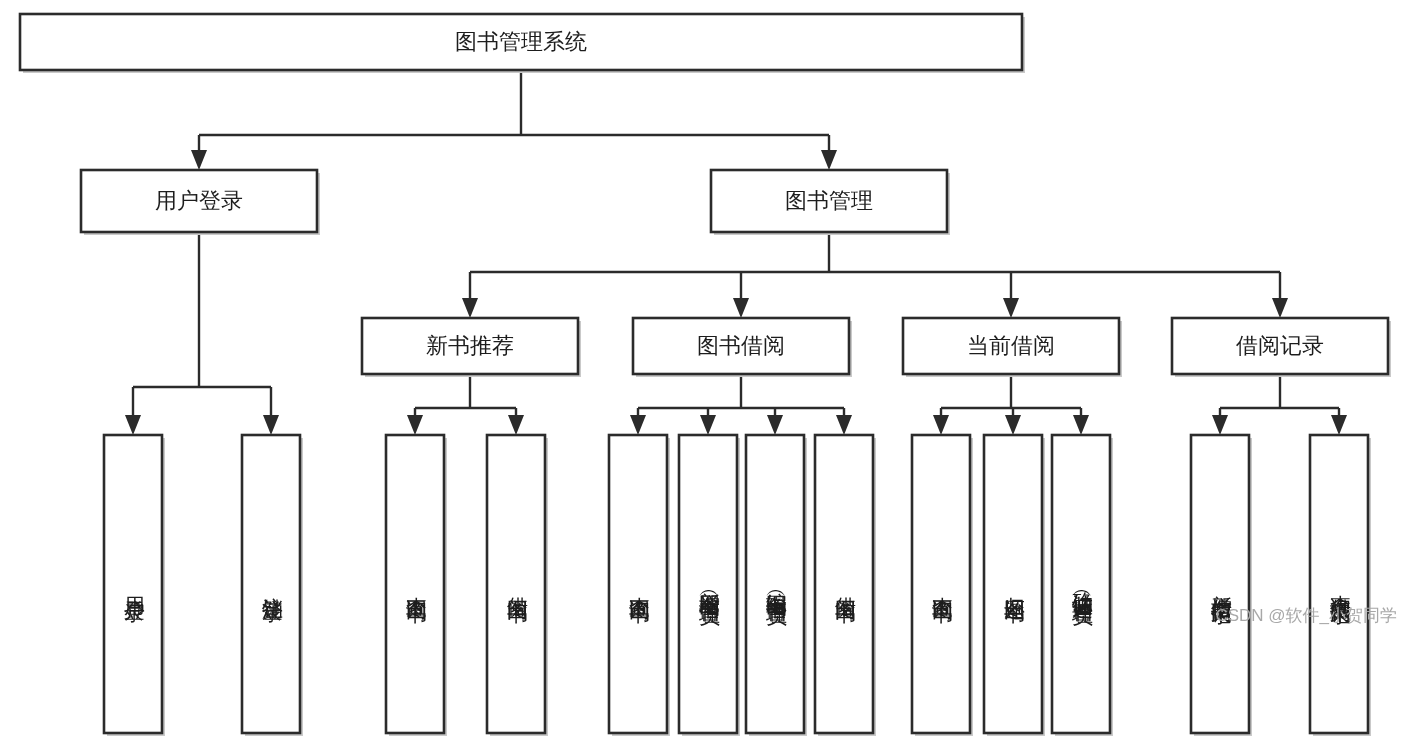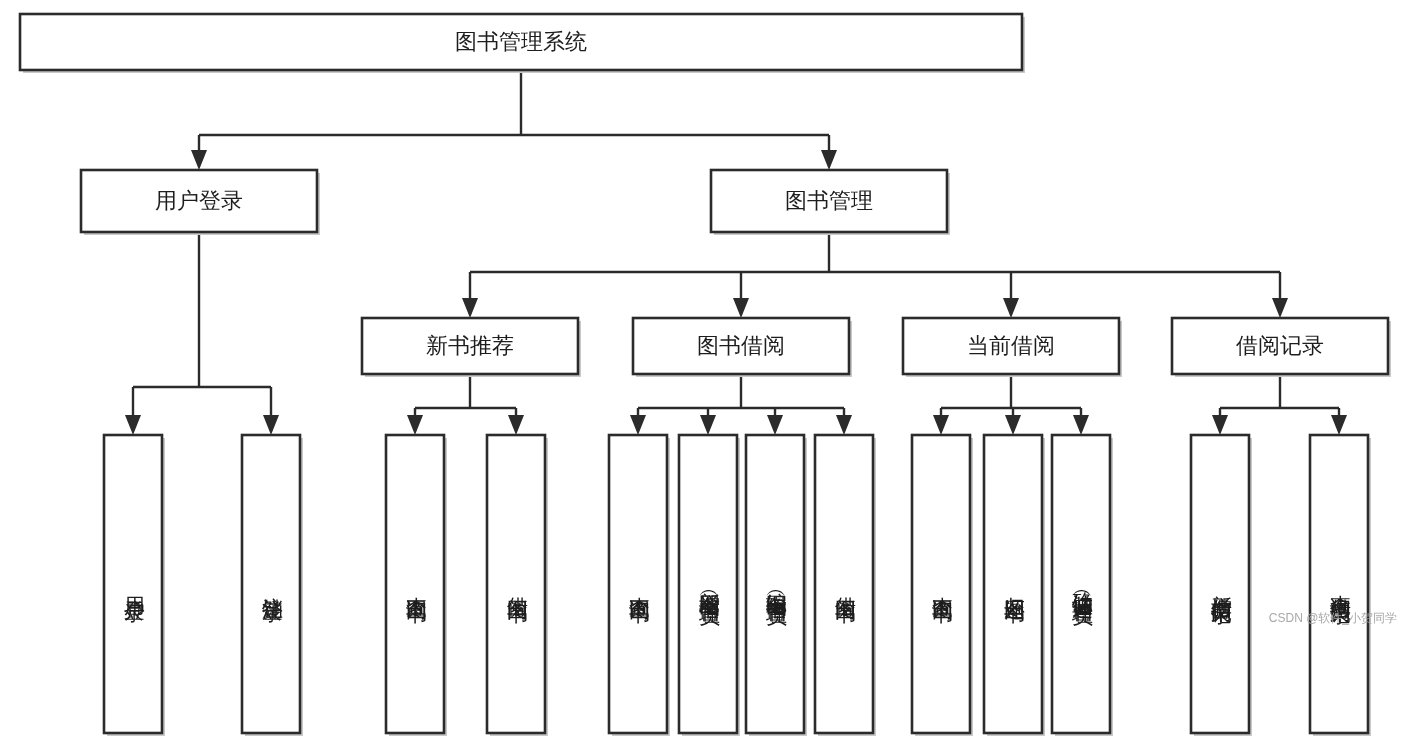--- a/index.html
+++ b/index.html
@@ -60,21 +60,21 @@
     font-size: 21px;
     writing-mode: vertical-rl;
     text-orientation: upright;
     letter-spacing: 2px;
   }
   .watermark {
     position: absolute;
     right: 8px;
     bottom: 4px;
     font-family: "Liberation Sans", "DejaVu Sans", sans-serif;
-    font-size: 12px;
+    font-size: 17px;
     color: #a8a8a8;
     white-space: nowrap;
     user-select: none;
   }
 </style>
 </head>
 <body>
 
 <div id="diagram-root">
 

